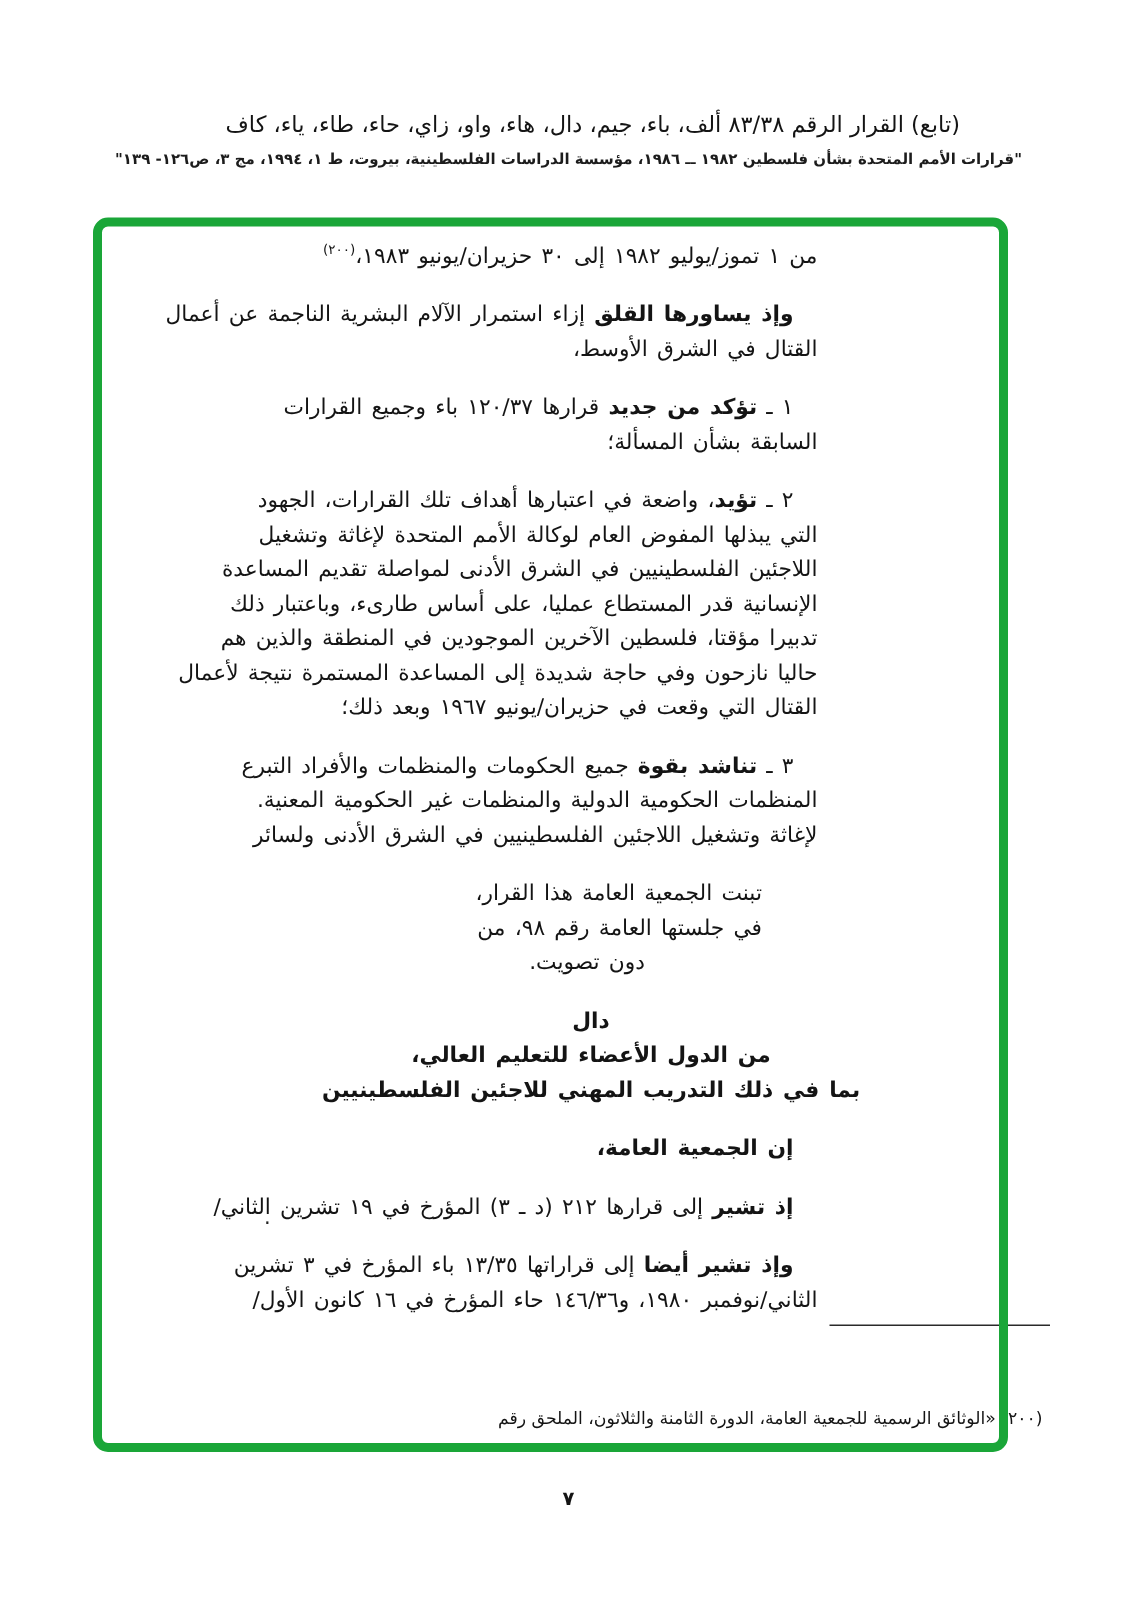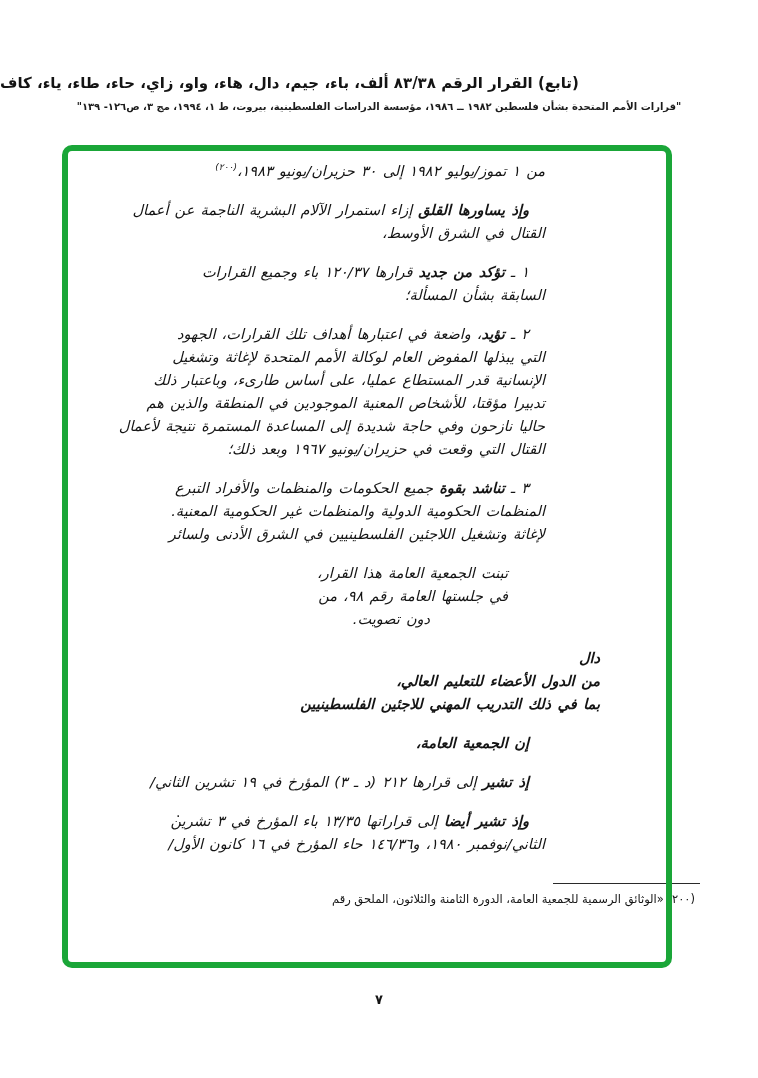--- a/index.html
+++ b/index.html
@@ -1,52 +1,51 @@
 <!DOCTYPE html>
 <html lang="ar"><head>
 <meta charset="utf-8">
 <style>
   html,body{margin:0;padding:0;}
   body{
     width:758px;height:1078px;position:relative;background:#ffffff;
     font-family:"DejaVu Sans", sans-serif;color:#141414;overflow:hidden;
   }
   .header-line1{
-    position:absolute;top:74px;left:0;width:640px;text-align:left;
-    direction:rtl;font-weight:bold;font-size:15px;letter-spacing:.2px;
+    position:absolute;top:74px;left:0;width:640px;text-align:right;
+    direction:rtl;font-weight:normal;font-size:15px;letter-spacing:.2px;
   }
   .header-line2{
     position:absolute;top:101px;left:0;width:758px;text-align:center;
     direction:rtl;font-weight:bold;font-size:10px;color:#1c1c1c;
   }
   .frame{
     position:absolute;left:62px;top:145px;width:598px;height:811px;
     border:6px solid #1aa638;border-radius:10px;z-index:5;pointer-events:none;
     background:transparent;
   }
   .content{
     position:absolute;top:160px;right:213px;width:390px;z-index:1;
     direction:rtl;text-align:right;font-size:14.5px;line-height:23px;
     word-spacing:1.5px;
-    font-style:italic;
   }
   .bline{white-space:nowrap;}
   .bline.para{margin-top:16px;}
   .bline.ind{padding-right:16px;}
-  .bline.center{position:relative;left:55px;white-space:normal;}
+  .bline.center{text-align:center;position:relative;left:44px;white-space:normal;}
   .bline.adopt{padding-right:37px;}
   .bline.adopt2{padding-right:115px;}
   .b{font-weight:bold;}
   sup{font-size:9px;line-height:0;}
   .fn-rule{
     position:absolute;top:883px;left:553px;width:147px;height:1px;
     background:#2a2a2a;z-index:1;
   }
   .footnote{
-    position:absolute;top:889px;right:63px;width:400px;z-index:1;
+    position:absolute;top:935px;right:63px;width:400px;z-index:1;
     direction:rtl;text-align:right;font-size:11.5px;line-height:20px;
   }
   .fn-line2{padding-right:150px;}
   .stray-dot{
     position:absolute;top:804px;left:176px;font-size:14px;z-index:1;color:#222;
   }
   .page-number{
     position:absolute;top:992px;left:0;width:758px;text-align:center;
     font-size:13px;font-weight:bold;
   }
@@ -60,22 +59,23 @@
 <div class="frame" id="frame" style="border-color: rgb(26, 166, 56);"></div>
 
 <div class="content" id="body-lines">
     <div class="bline"><span>من ١ تموز/يوليو ١٩٨٢ إلى ٣٠ حزيران/يونيو ١٩٨٣،</span><sup>(٢٠٠)</sup></div>
     <div class="bline para ind"><span class="b">وإذ يساورها القلق</span><span> إزاء استمرار الآلام البشرية الناجمة عن أعمال</span></div>
     <div class="bline"><span>القتال في الشرق الأوسط،</span></div>
     <div class="bline para ind"><span>١ ـ </span><span class="b">تؤكد من جديد</span><span> قرارها ١٢٠/٣٧ باء وجميع القرارات</span></div>
     <div class="bline"><span>السابقة بشأن المسألة؛</span></div>
     <div class="bline para ind"><span>٢ ـ </span><span class="b">تؤيد</span><span>، واضعة في اعتبارها أهداف تلك القرارات، الجهود</span></div>
     <div class="bline"><span>التي يبذلها المفوض العام لوكالة الأمم المتحدة لإغاثة وتشغيل</span></div>
+    <div class="bline"><span>اللاجئين الفلسطينيين في الشرق الأدنى لمواصلة تقديم المساعدة</span></div>
     <div class="bline"><span>الإنسانية قدر المستطاع عمليا، على أساس طارىء، وباعتبار ذلك</span></div>
-    <div class="bline"><span>تدبيرا مؤقتا، للأشخاص المعنية الموجودين في المنطقة والذين هم</span></div>
+    <div class="bline"><span>تدبيرا مؤقتا، فلسطين الآخرين الموجودين في المنطقة والذين هم</span></div>
     <div class="bline"><span>حاليا نازحون وفي حاجة شديدة إلى المساعدة المستمرة نتيجة لأعمال</span></div>
     <div class="bline"><span>القتال التي وقعت في حزيران/يونيو ١٩٦٧ وبعد ذلك؛</span></div>
     <div class="bline para ind"><span>٣ ـ </span><span class="b">تناشد بقوة</span><span> جميع الحكومات والمنظمات والأفراد التبرع</span></div>
     <div class="bline"><span>المنظمات الحكومية الدولية والمنظمات غير الحكومية المعنية.</span></div>
     <div class="bline"><span>لإغاثة وتشغيل اللاجئين الفلسطينيين في الشرق الأدنى ولسائر</span></div>
     <div class="bline para adopt"><span>تبنت الجمعية العامة هذا القرار،</span></div>
     <div class="bline adopt"><span>في جلستها العامة رقم ٩٨، من</span></div>
     <div class="bline adopt2"><span>دون تصويت.</span></div>
     <div class="bline para center"><span class="b">دال</span></div>
     <div class="bline center"><span class="b">من الدول الأعضاء للتعليم العالي،</span></div>

